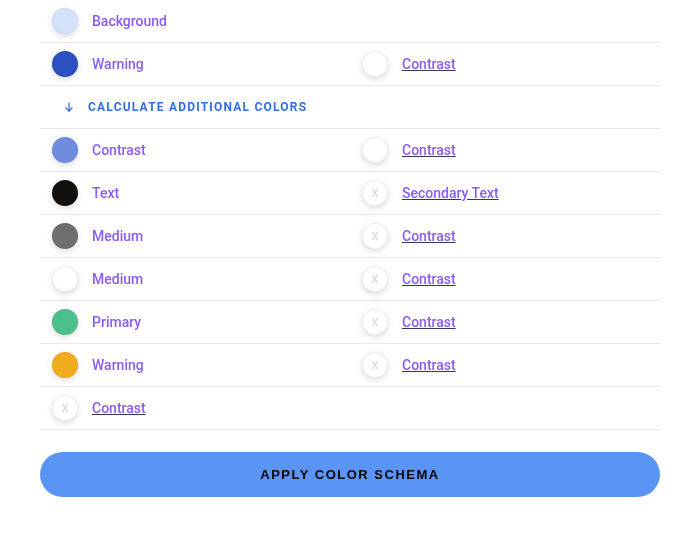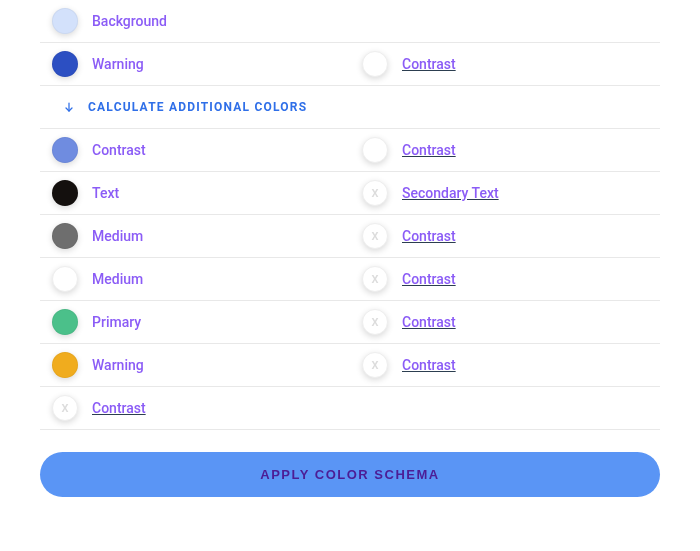--- a/index.html
+++ b/index.html
@@ -71,21 +71,21 @@
     display: inline-flex;
     align-items: center; justify-content: center;
   }
   .arrow-down svg { stroke: #2f6fe8; }
   .apply-btn {
     width: 100%;
     margin-top: 22px;
     background: #5a95f5;
     border: none;
     border-radius: 24px;
-    color: #4c1d95;
+    color: #000000;
     font-size: 13px;
     font-weight: 700;
     letter-spacing: 1.5px;
     padding: 15px 0;
     cursor: pointer;
   }
 </style>
 </head>
 <body>
 

